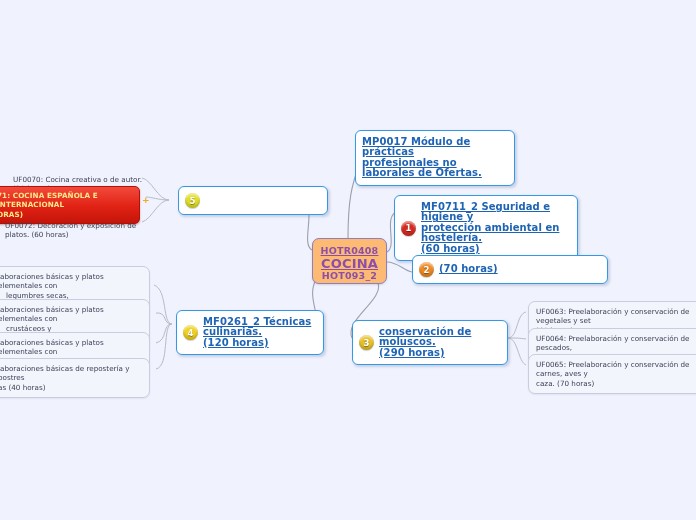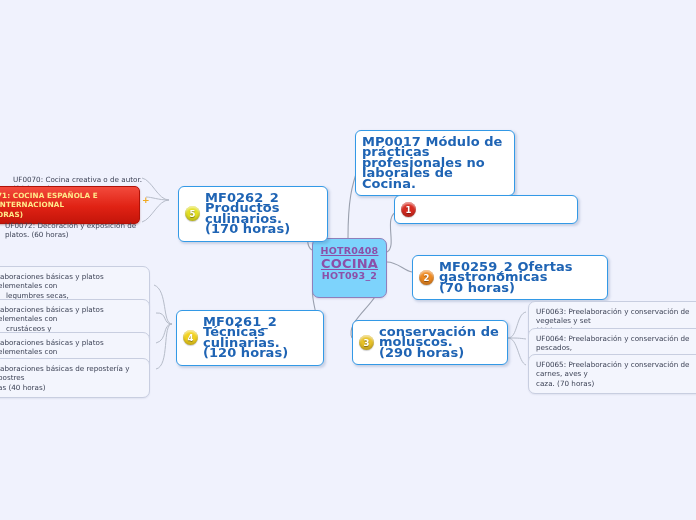--- a/index.html
+++ b/index.html
@@ -30,24 +30,24 @@
     pointer-events: none;
   }
 
   
   .root-node {
     position: absolute;
     left: 312px;
     top: 238px;
     width: 75px;
     box-sizing: border-box;
-    background: #7dd3fc;
+    background: #fdba74;
     border: 1.6px solid #8f7fbb;
     border-radius: 7px;
-    padding: 6px 3px 16px 3px;
+    padding: 6px 3px 2px 3px;
     text-align: center;
     box-shadow: 0 1px 2px rgba(90,70,120,0.18);
   }
   .root-line {
     color: #8c4fa8;
     font-weight: bold;
     font-size: 9.5px;
     line-height: 11.5px;
     letter-spacing: 0.2px;
   }
@@ -65,23 +65,24 @@
     border: 1.7px solid #3399e6;
     border-radius: 6px;
     box-shadow: 1.5px 1.5px 2.5px rgba(60,90,140,0.22);
     display: flex;
     align-items: center;
     padding: 6px 7px 6px 6px;
   }
   .mod .txt {
     color: #1f64b4;
     font-weight: bold;
-    font-size: 13px;
+    font-size: 10px;
     line-height: 10.4px;
     letter-spacing: 0.05px;
+    text-decoration: underline;
   }
   .badge {
     flex: 0 0 auto;
     width: 15px;
     height: 15px;
     border-radius: 50%;
     margin-right: 5px;
     color: #ffffff;
     font-size: 8.5px;
     font-weight: bold;
@@ -174,32 +175,36 @@
 
   <div class="root-node">
     <div class="root-line u">HOTR0408</div>
     <div class="root-line big u">COCINA</div>
     <div class="root-line">HOT093_2</div>
   </div>
 
   <div class="mod" style="left:355px; top:130px; width:160px;">
     <div class="txt">
       <div>MP0017 Módulo de prácticas</div>
-      <div>profesionales no laborales de Cocina.</div>
+      <div>profesionales no laborales de Ofertas.</div>
     </div>
   </div>
 
   <div class="mod" style="left:394px; top:195px; width:184px;">
     <div class="badge" style="background:#d82b20;">1</div>
+    <div class="txt">
+      <div>MF0711_2 Seguridad e higiene y</div>
+      <div>protección ambiental en hostelería.</div>
+      <div>(60 horas)</div>
+    </div>
   </div>
 
   <div class="mod" style="left:412px; top:255px; width:196px;">
     <div class="badge" style="background:#ef8a22;">2</div>
     <div class="txt">
-      <div>MF0259_2 Ofertas gastronómicas</div>
       <div>(70 horas)</div>
     </div>
   </div>
 
   <div class="mod" style="left:352px; top:320px; width:156px;">
     <div class="badge" style="background:#e8c229;">3</div>
     <div class="txt">
       <div>conservación de moluscos.</div>
       <div>(290 horas)</div>
     </div>
@@ -208,24 +213,20 @@
   <div class="mod" style="left:176px; top:310px; width:148px;">
     <div class="badge" style="background:#f2d21e;">4</div>
     <div class="txt">
       <div>MF0261_2 Técnicas culinarias.</div>
       <div>(120 horas)</div>
     </div>
   </div>
 
   <div class="mod" style="left:178px; top:186px; width:150px;">
     <div class="badge" style="background:#e3e024;">5</div>
-    <div class="txt">
-      <div>MF0262_2 Productos culinarios.</div>
-      <div>(170 horas)</div>
-    </div>
   </div>
 
   <div class="leaf plain" style="left:6px; top:170px; width:145px;">
     <div>UF0070: Cocina creativa o de autor. (30 horas)</div>
   </div>
 
   <div class="leaf-hot" style="left:-10px; top:186px; width:150px;">
     <div>71: COCINA ESPAÑOLA E INTERNACIONAL</div>
     <div>ORAS)</div>
   </div>

